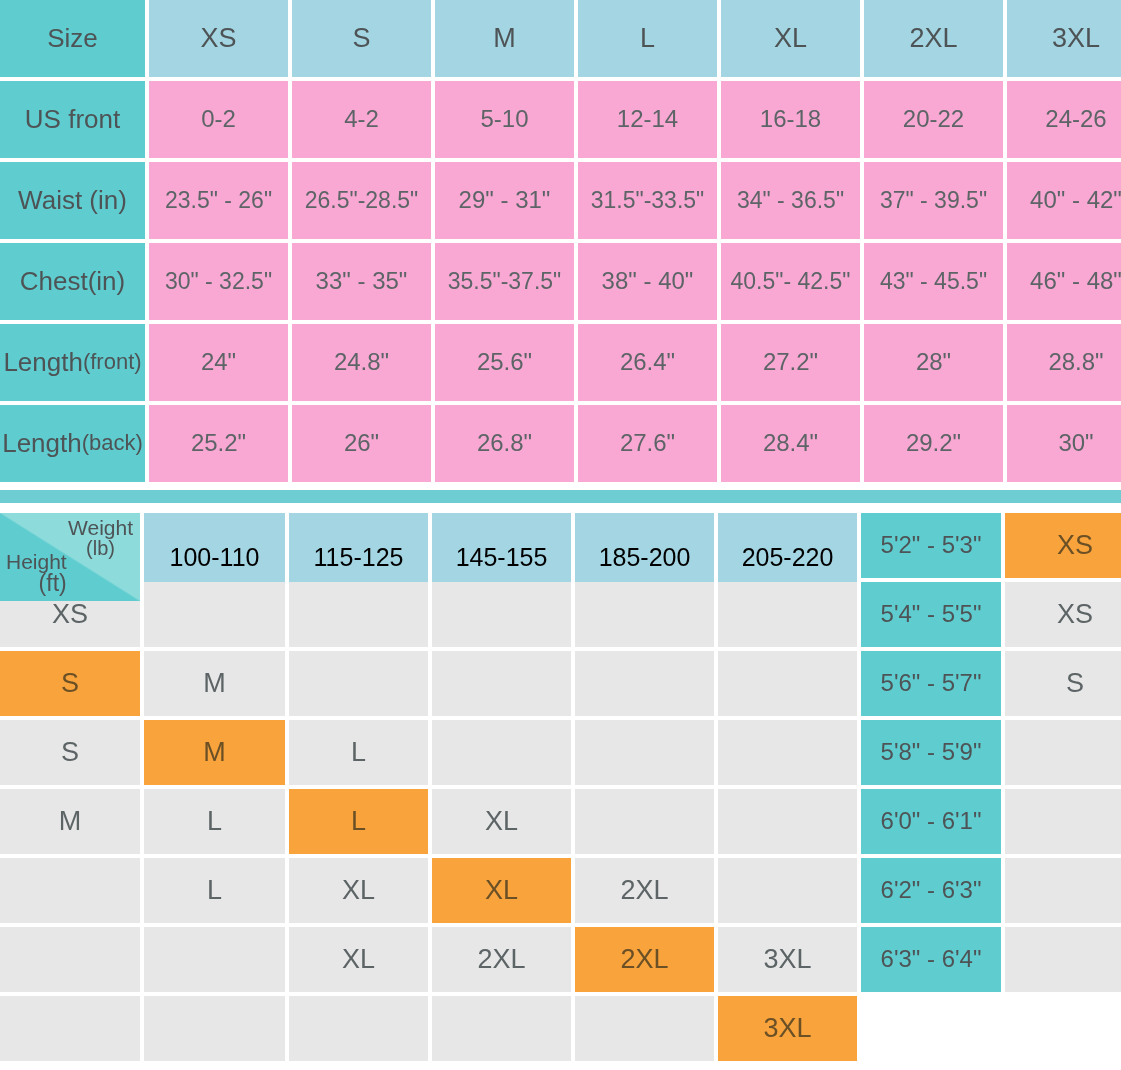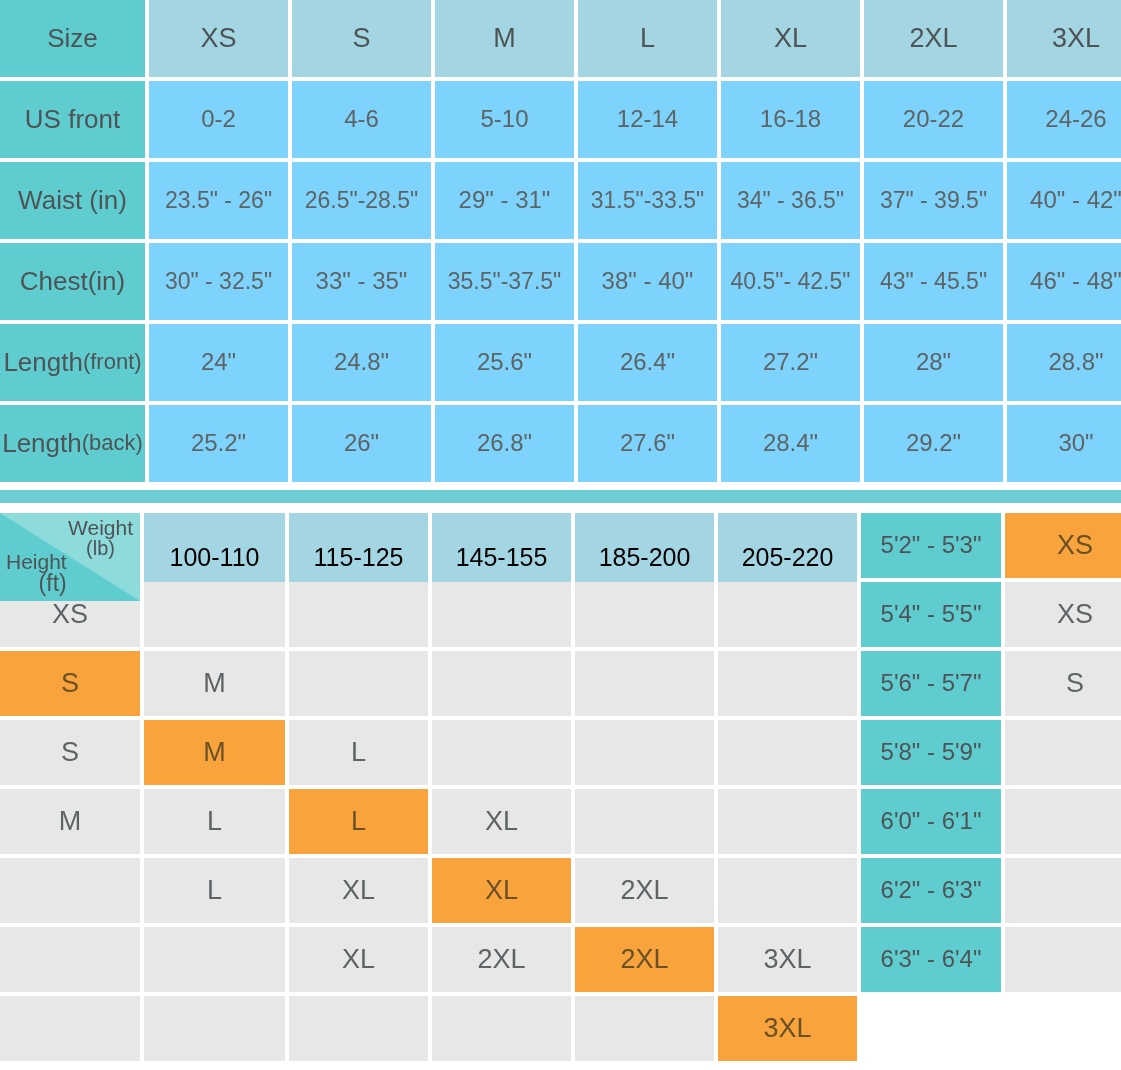--- a/index.html
+++ b/index.html
@@ -53,21 +53,21 @@
     background: #5fcdd0;
     color: #4e5456;
     font-size: 26px;
   }
   .th-col {
     background: #a3d5e3;
     color: #4e5456;
     font-size: 27px;
   }
   .td-value {
-    background: #7dd3fc;
+    background: #f9a8d4;
     color: #5d6466;
     font-size: 24px;
   }
   .cell.small { font-size: 23px; }
   .stack {
     display: flex;
     align-items: center;
     justify-content: center;
     line-height: 1.04;
   }
@@ -149,21 +149,21 @@
       <div class="cell th-row-label">Size</div>
       <div class="cell th-col">XS</div>
       <div class="cell th-col">S</div>
       <div class="cell th-col">M</div>
       <div class="cell th-col">L</div>
       <div class="cell th-col">XL</div>
       <div class="cell th-col">2XL</div>
       <div class="cell th-col">3XL</div>
       <div class="cell th-row-label">US front</div>
       <div class="cell td-value">0-2</div>
-      <div class="cell td-value">4-6</div>
+      <div class="cell td-value">4-2</div>
       <div class="cell td-value">5-10</div>
       <div class="cell td-value">12-14</div>
       <div class="cell td-value">16-18</div>
       <div class="cell td-value">20-22</div>
       <div class="cell td-value">24-26</div>
       <div class="cell th-row-label">Waist (in)</div>
       <div class="cell td-value small">23.5" - 26"</div>
       <div class="cell td-value small">26.5"-28.5"</div>
       <div class="cell td-value">29" - 31"</div>
       <div class="cell td-value small">31.5"-33.5"</div>

